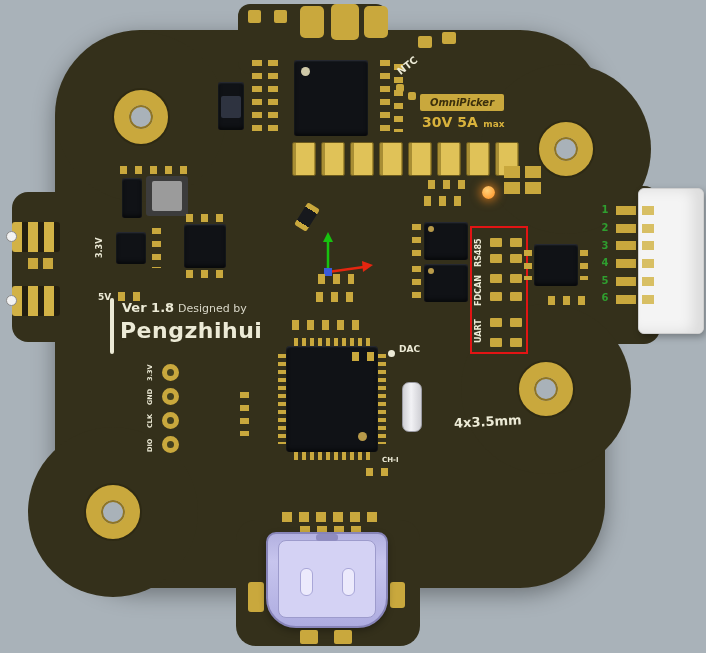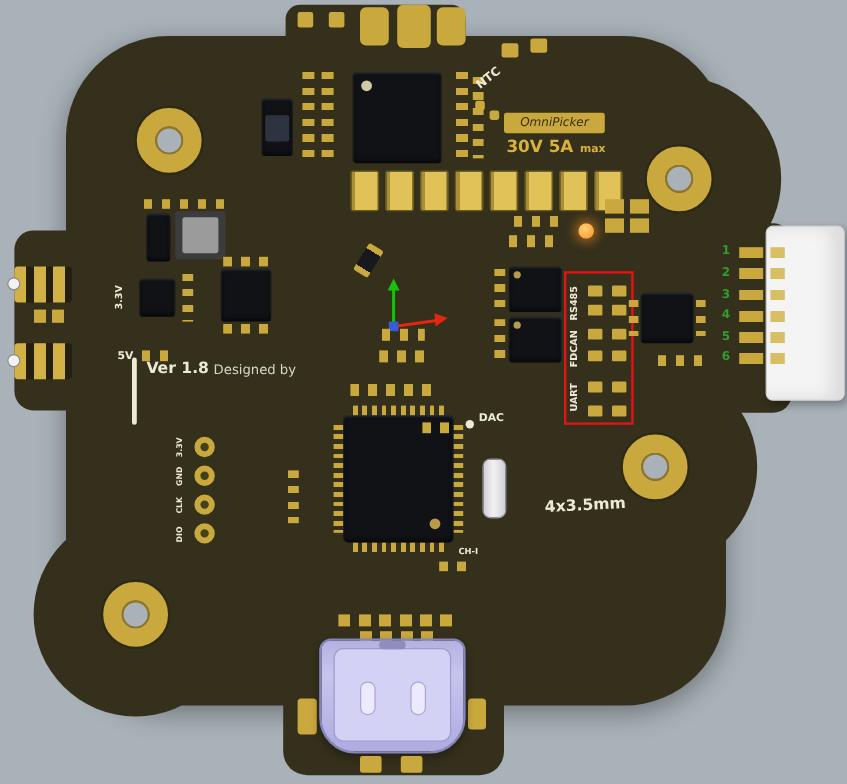--- a/index.html
+++ b/index.html
@@ -96,20 +96,21 @@
   <div class="sh" style="left:186px;top:214px;width:38px;height:8px;"></div>
   <div class="ic" style="left:184px;top:224px;width:42px;height:44px;"></div>
   <div class="sh" style="left:186px;top:270px;width:38px;height:8px;"></div>
 
   <div class="silk" style="left:98px;top:292px;font-size:9px;">5V</div>
   <div class="sh" style="left:118px;top:292px;width:26px;height:9px;"></div>
 
   <div class="abs" style="left:110px;top:298px;width:4px;height:56px;background:#ecead6;border-radius:2px;"></div>
   <div class="silk" style="left:122px;top:300px;font-size:13px;">Ver 1.8</div>
   <div class="silk" style="left:178px;top:302px;font-size:11px;font-weight:normal;color:#d9d7c8;">Designed by</div>
+  <div class="silk" style="left:120px;top:318px;font-size:22px;letter-spacing:.5px;">Pengzhihui</div>
 
   <svg class="abs" style="left:300px;top:228px;" width="80" height="50" viewBox="0 0 80 50">
     <line x1="28" y1="44" x2="28" y2="12" stroke="#17c20f" stroke-width="2.5"></line>
     <polygon points="28,4 23,14 33,14" fill="#17c20f"></polygon>
     <line x1="28" y1="44" x2="64" y2="39" stroke="#e42610" stroke-width="2.5"></line>
     <polygon points="73,37 62,33 63,44" fill="#e42610"></polygon>
     <rect x="24" y="40" width="8" height="8" fill="#3a5bd9"></rect>
   </svg>
   <div class="abs" style="left:300px;top:204px;width:14px;height:26px;transform:rotate(32deg);border-radius:2px;background:linear-gradient(180deg,#c9a83d 0 5px,#17191d 5px 21px,#c9a83d 21px 26px);"></div>
 
@@ -152,21 +153,21 @@
   <div class="abs" style="left:638px;top:188px;width:66px;height:146px;background:#f4f4f4;border:1px solid #cfcfcf;border-radius:6px;box-shadow:inset -10px 0 14px rgba(0,0,0,.10), 2px 3px 7px rgba(0,0,0,.30);"></div>
   <div class="abs" style="left:642px;top:206px;width:12px;height:100px;background:repeating-linear-gradient(180deg,#d8bf63 0 9px,rgba(0,0,0,0) 9px 17.7px);"></div>
 
   <div class="abs" style="left:482px;top:186px;width:13px;height:13px;border-radius:50%;background:radial-gradient(circle at 40% 35%,#ffd27a,#ff8c1e);box-shadow:0 0 9px 3px rgba(255,140,30,.55);"></div>
 
   <div class="silk" style="left:396px;top:60px;font-size:10px;transform:rotate(-38deg);">NTC</div>
   <div class="pad" style="left:396px;top:84px;width:8px;height:8px;"></div>
   <div class="pad" style="left:408px;top:92px;width:8px;height:8px;"></div>
 
   <div class="abs" style="left:420px;top:94px;width:84px;height:17px;background:#c9a83d;border-radius:2px;display:flex;align-items:center;justify-content:center;">
-    <span style="font-size:10px;font-weight:normal;font-style:italic;color:#3c2f0c;">OmniPicker</span>
+    <span style="font-size:10px;font-weight:bold;font-style:italic;color:#3c2f0c;">OmniPicker</span>
   </div>
   <div class="abs" style="left:422px;top:112px;color:#d8b23c;font-weight:bold;white-space:nowrap;">
     <span style="font-size:14px;">30V 5A</span>
     <span style="font-size:9px;">max</span>
   </div>
 
   <div class="pins-h" style="left:294px;top:338px;width:78px;height:9px;"></div>
   <div class="pins-h" style="left:294px;top:451px;width:78px;height:9px;"></div>
   <div class="pins-v" style="left:278px;top:354px;width:9px;height:90px;"></div>
   <div class="pins-v" style="left:377px;top:354px;width:9px;height:90px;"></div>

